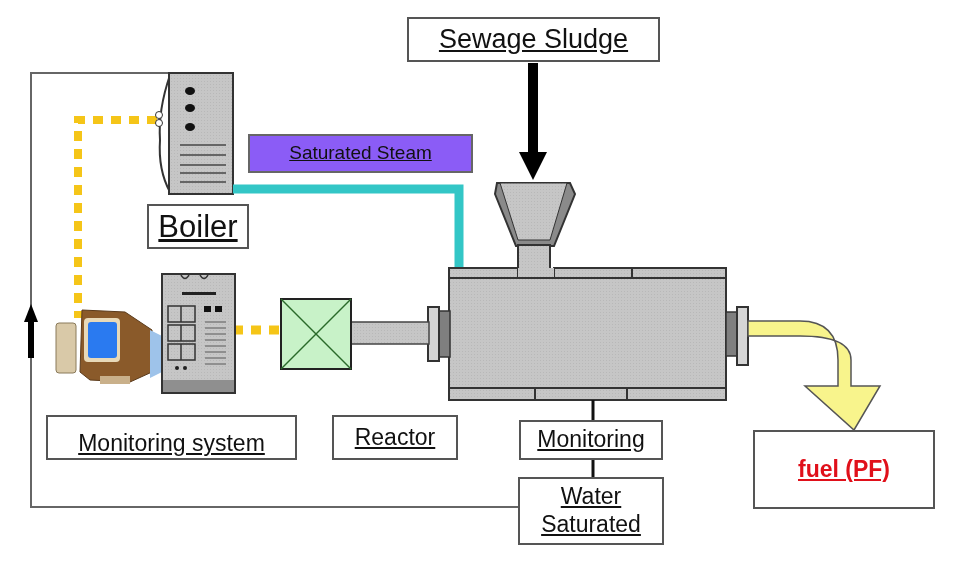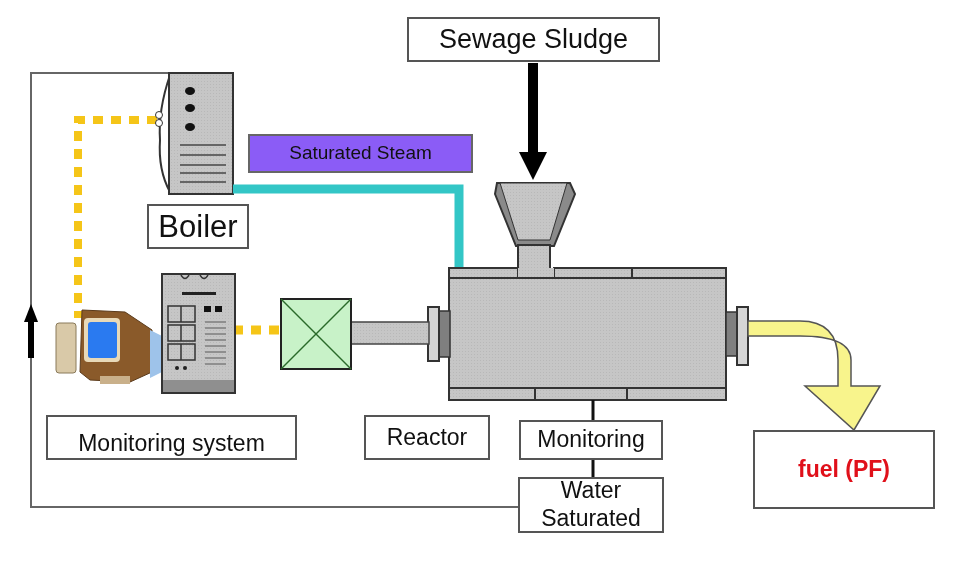--- a/index.html
+++ b/index.html
@@ -1,20 +1,20 @@
 <!DOCTYPE html>
 <html><head>
 <meta charset="utf-8">
 <style>
   html, body { margin: 0; padding: 0; background: #ffffff; }
   body { width: 960px; height: 564px; position: relative; overflow: hidden; font-family: "Liberation Sans", sans-serif; }
   svg { position: absolute; left: 0; top: 0; }
   .lbl { position: absolute; background: #fff; border: 2px solid #555; box-sizing: border-box; color: #111;
          display: flex; align-items: center; justify-content: center; text-align: center;
-         font-family: "Liberation Sans", sans-serif; line-height: 1.2; }
+         font-family: "Liberation Sans", sans-serif; line-height: 1.2; text-decoration: underline; }
   .lbl span { display: block; }
 </style>
 </head>
 <body>
 
 <svg width="960" height="564" viewBox="0 0 960 564">
   <defs>
     <pattern id="dither" width="3" height="3" patternUnits="userSpaceOnUse">
       <rect width="3" height="3" fill="#c6c6c6"></rect>
       <rect width="1" height="1" fill="#b8b8b8"></rect>
@@ -149,28 +149,28 @@
 </div>
 
 <div class="lbl" style="left:147px;top:204px;width:102px;height:45px;font-size:31px;">
   <span>Boiler</span>
 </div>
 
 <div class="lbl" style="left:46px;top:415px;width:251px;height:45px;font-size:23px;align-items:flex-end;">
   <span>Monitoring system</span>
 </div>
 
-<div class="lbl" style="left:364px;top:415px;width:126px;height:45px;font-size:23px;">
+<div class="lbl" style="left:332px;top:415px;width:126px;height:45px;font-size:23px;">
   <span>Reactor</span>
 </div>
 
 <div class="lbl" style="left:519px;top:420px;width:144px;height:40px;font-size:23px;">
   <span>Monitoring</span>
 </div>
 
-<div class="lbl" style="left:518px;top:477px;width:146px;height:56px;font-size:23px;flex-direction:column;">
+<div class="lbl" style="left:518px;top:477px;width:146px;height:68px;font-size:23px;flex-direction:column;">
   <span>Water</span>
   <span>Saturated</span>
 </div>
 
 <div class="lbl" style="left:753px;top:430px;width:182px;height:79px;font-size:23px;font-weight:bold;color:#E0101A;flex-direction:column;">
   <span>fuel (PF)</span>
 </div>
 
 </body></html>

